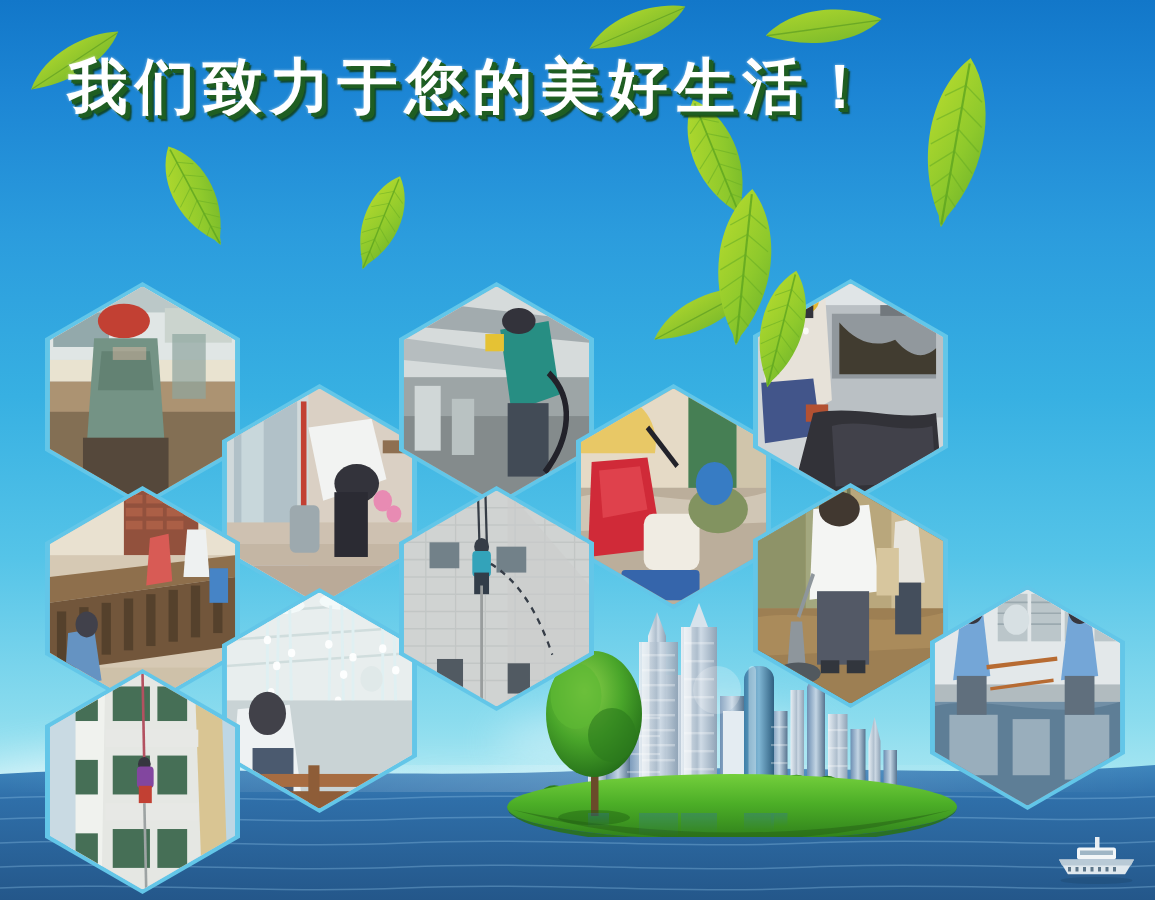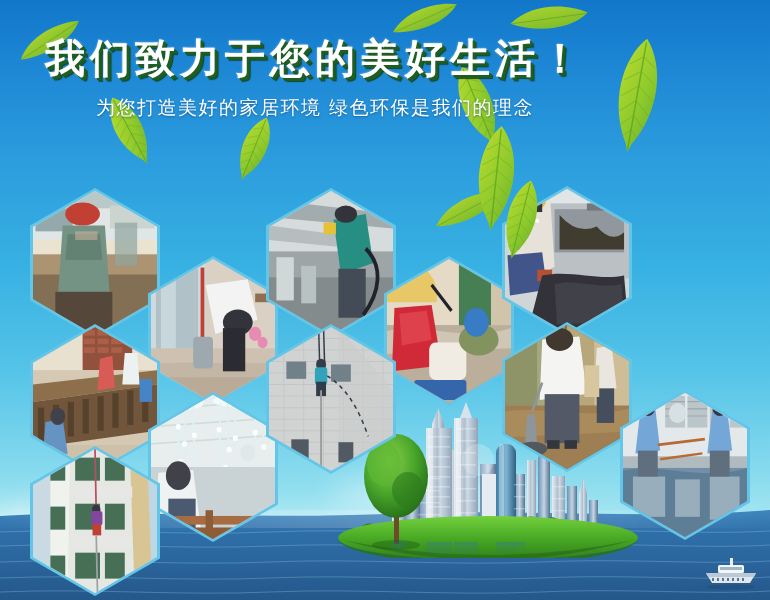--- a/index.html
+++ b/index.html
@@ -74,21 +74,20 @@
 
 <div id="stage">
 
   <div class="cloud" style="left:-40px;top:500px;width:300px;height:70px;opacity:.55;"></div>
   <div class="cloud" style="left:180px;top:520px;width:260px;height:60px;opacity:.45;"></div>
   <div class="cloud" style="left:330px;top:470px;width:220px;height:50px;opacity:.35;"></div>
   <div class="cloud" style="left:0px;top:560px;width:340px;height:60px;opacity:.6;"></div>
 
   <div id="headwrap">
     <h1 id="title">我们致力于您的美好生活！</h1>
-    <p id="subtitle">为您打造美好的家居环境 绿色环保是我们的理念</p>
   </div>
 
   <div id="leafLayer">
       <div class="leaf" style="left: 15px; top: 28px; width: 70px; height: 26px; transform: rotate(-18deg);"><svg width="70" height="26" viewBox="0 0 100 36" preserveAspectRatio="none">
           <defs>
             <linearGradient id="lg0" x1="0" y1="0" x2="1" y2="1">
               <stop offset="0%" stop-color="#b8dc2e"></stop>
               <stop offset="100%" stop-color="#6cb22a"></stop>
             </linearGradient>
           </defs>

